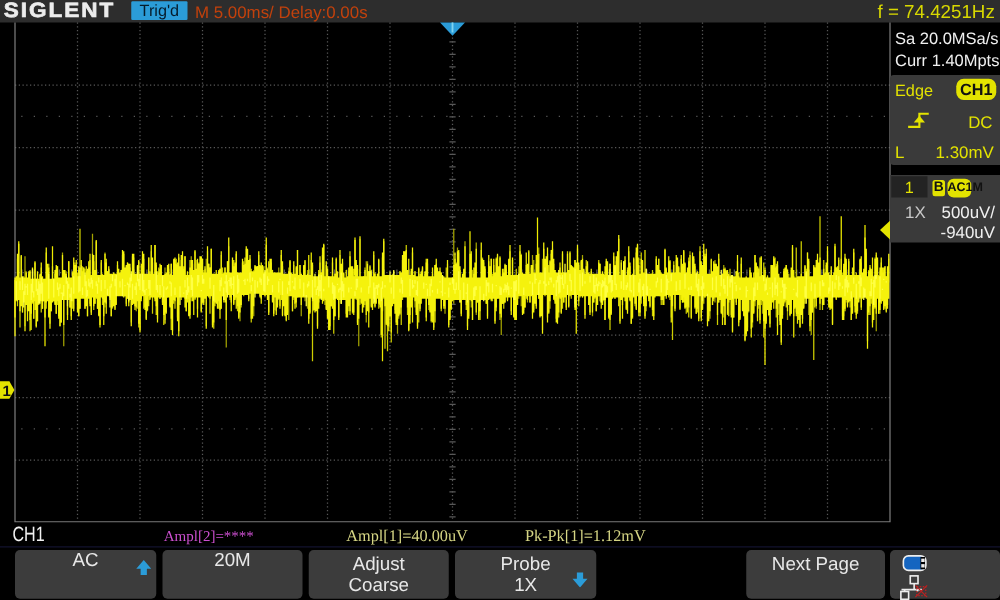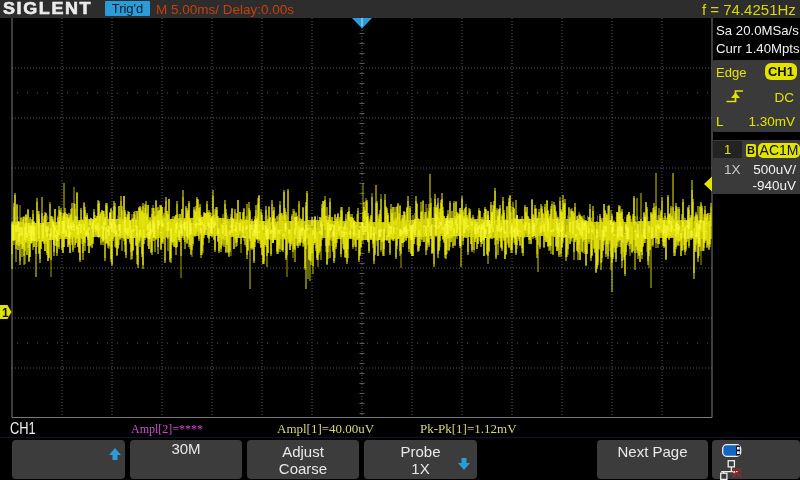--- a/index.html
+++ b/index.html
@@ -13,21 +13,21 @@
 #curr{left:716px;top:41px;color:#f0f0f0;font-size:13.2px}
 #trigpanel{left:712px;top:60px;width:88px;height:72px;background:#3a3a3a;border-radius:3px 0 0 3px}
 #edge{left:4px;top:5px;color:#e3e300;font-size:13px}
 #ch1badge{left:53px;top:3px;width:32px;height:17px;background:#e3e300;border-radius:6px;color:#111;font-weight:bold;font-size:13px;text-align:center;line-height:17px}
 #dc{right:6px;top:30px;color:#e3e300;font-size:13.5px}
 #ltxt{left:4px;top:54px;color:#e3e300;font-size:13.5px}
 #lval{right:5px;top:54px;color:#e3e300;font-size:13.5px}
 #chpanel{left:712px;top:140px;width:88px;height:54px;background:#3a3a3a}
 #onebox{left:1px;top:1px;width:29px;height:17px;background:#232323;color:#e3e300;font-size:13px;text-align:center;line-height:17px}
 #bbadge{left:34px;top:4px;width:10px;height:13px;background:#e3e300;border-radius:2px;color:#111;font-weight:bold;font-size:11px;text-align:center;line-height:13px}
-#acbadge{left:46px;top:3px;width:42px;height:15px;background:#e3e300;border-radius:5px;color:#111;font-weight:normal;font-size:14px;text-align:center;line-height:15px}
+#acbadge{left:46px;top:3px;width:19px;height:15px;background:#e3e300;border-radius:5px;color:#111;font-weight:bold;font-size:10px;text-align:center;line-height:15px}
 #probe1x{left:12px;top:22px;color:#c8c8c8;font-size:13.5px}
 #voltdiv{right:4px;top:22px;color:#f0f0f0;font-size:13.5px}
 #offset{right:4px;top:38px;color:#f0f0f0;font-size:13.5px}
 #measrow{left:0;top:418px;width:800px;height:21px;background:#000}
 #mch1{left:10px;top:1px;color:#f0f0f0;font-size:16.5px;transform:scaleX(0.78);transform-origin:left}
 #m2{left:131px;top:4px;color:#cc4fd0;font-size:12px}
 #m1{left:277px;top:3px;color:#d5d584;font-size:13px}
 #m3{left:420px;top:3px;color:#d5d584;font-size:13px}
 #m4{left:562px;top:3px;color:#d5d584;font-size:13px}
 .btn{top:439.5px;height:39px;background:#3c3c3c;border-radius:4px;color:#e8e8e8;font-size:15px;text-align:center}
@@ -86,26 +86,27 @@
  <div class="abs" id="offset">-940uV</div>
 </div>
 <div class="abs" id="measrow">
  <div class="abs" style="left:0;top:19px;width:800px;height:1px;background:#12122e"></div>
  <div class="abs" id="mch1">CH1</div>
  <div class="abs mono" id="m2">Ampl[2]=****</div>
  <div class="abs mono" id="m1">Ampl[1]=40.00uV</div>
  <div class="abs mono" id="m3">Pk-Pk[1]=1.12mV</div>
 </div>
 <div class="abs btn" id="btn1">
+    <div class="l2">AC</div>
  <svg class="abs" style="left:96px;top:8px" width="14" height="13" xmlns="http://www.w3.org/2000/svg">
       <path d="M7 0L13 7H9.5V12H4.5V7H1z" fill="#2b9cd8"></path>
     </svg>
   </div>
 <div class="abs btn" id="btn2">
-    <div class="l2">30M</div>
+    <div class="l2">20M</div>
   </div>
 <div class="abs btn" id="btn3">
     <div class="l1">Adjust</div>
     <div class="l2">Coarse</div>
   </div>
 <div class="abs btn" id="btn4">
     <div class="l1">Probe</div>
     <div class="l2">1X</div>
  <svg class="abs" style="left:93px;top:17px" width="14" height="13" xmlns="http://www.w3.org/2000/svg">
       <path d="M7 13L1 6H4.5V1H9.5V6H13z" fill="#2b9cd8"></path>

